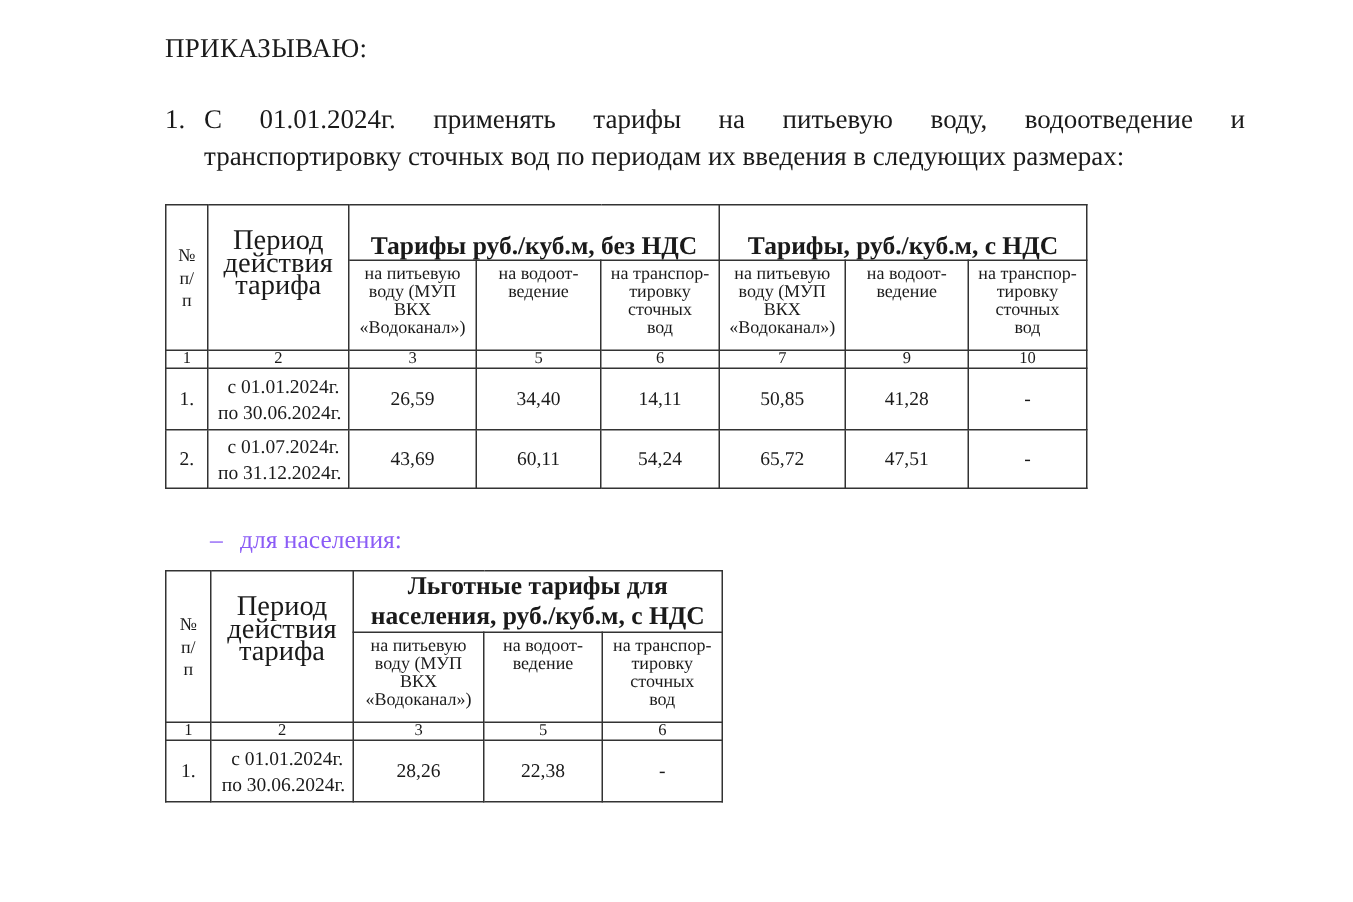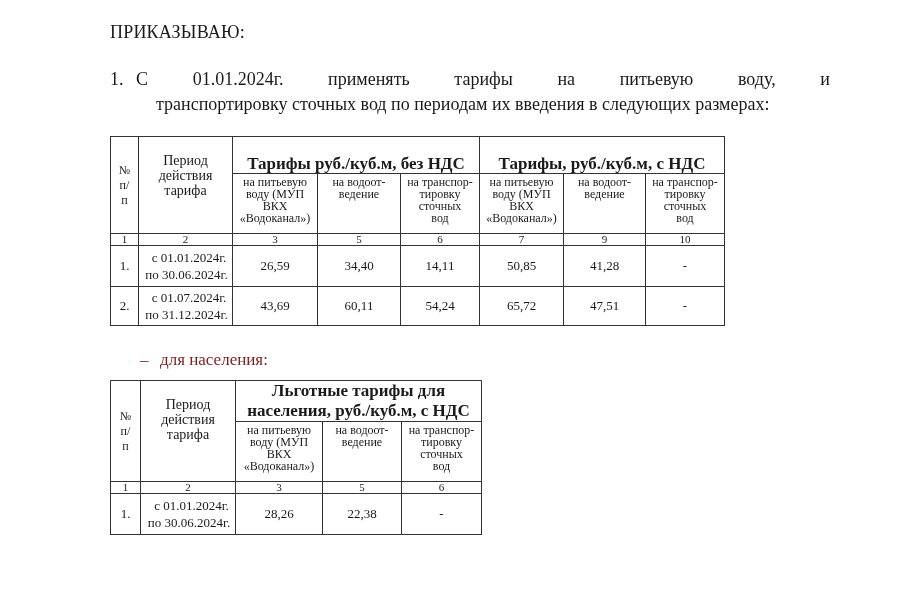--- a/index.html
+++ b/index.html
@@ -45,21 +45,20 @@
       text-align-last: justify;
       white-space: nowrap;
       display: flex;
       justify-content: space-between;
     }
     .para .line2 {
       position: absolute;
       left: 26px;
       top: 25px;
       white-space: nowrap;
-      margin-left: 20px;
     }
     table.tariffs {
       position: absolute;
       border-collapse: collapse;
       table-layout: fixed;
       font-family: "Liberation Serif", "DejaVu Serif", serif;
     }
     table.tariffs td, table.tariffs th {
       border: 1.5px solid #333;
       padding: 0;
@@ -73,21 +72,21 @@
       font-size: 12px;
       line-height: 12px;
       vertical-align: top !important;
       padding-top: 2px !important;
     }
     .hdr-np {
       font-size: 12px;
       line-height: 15px;
     }
     .hdr-period {
-      font-size: 14px;
+      font-size: 19px;
       line-height: 15px;
       vertical-align: top !important;
       padding-top: 16px !important;
     }
     .hdr-group {
       font-size: 17px;
       font-weight: bold !important;
       line-height: 19px;
       vertical-align: bottom !important;
       font-family: Liberation Serif, serif;
@@ -104,21 +103,21 @@
       line-height: 17px;
       white-space: nowrap;
       text-align: right;
       padding-left: 2px !important;
     }
     .bullet {
       position: absolute;
       left: 140px;
       top: 350px;
       font-size: 17px;
-      color: #7f1d1d;
+      color: #8b5cf6;
     }
     .bullet .dash {
       display: inline-block;
       width: 20px;
     }
   </style>
 </head>
 <body>
 
 <div>
@@ -128,20 +127,21 @@
   <div class="para">
     <span class="num">1.</span>
     <div class="line1">
       <span>С</span>
       <span>01.01.2024г.</span>
       <span>применять</span>
       <span>тарифы</span>
       <span>на</span>
       <span>питьевую</span>
       <span>воду,</span>
+      <span>водоотведение</span>
       <span>и</span>
     </div>
     <div class="line2">транспортировку сточных вод по периодам их введения в следующих размерах:</div>
   </div>
 
   <table class="tariffs t1">
     <colgroup>
       <col style="width:28px">
       <col style="width:94px">
       <col style="width:85px">

